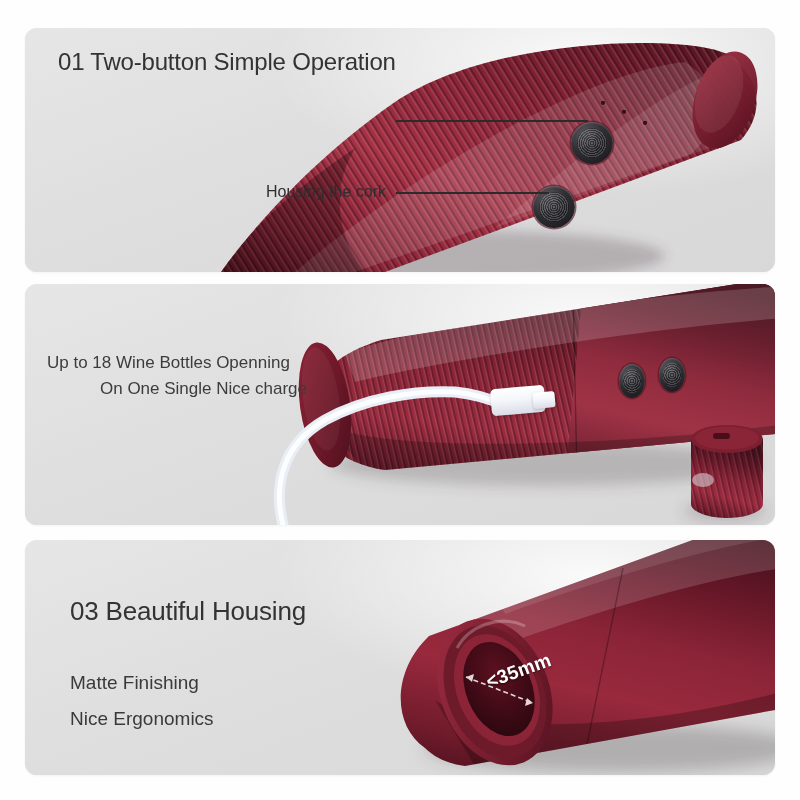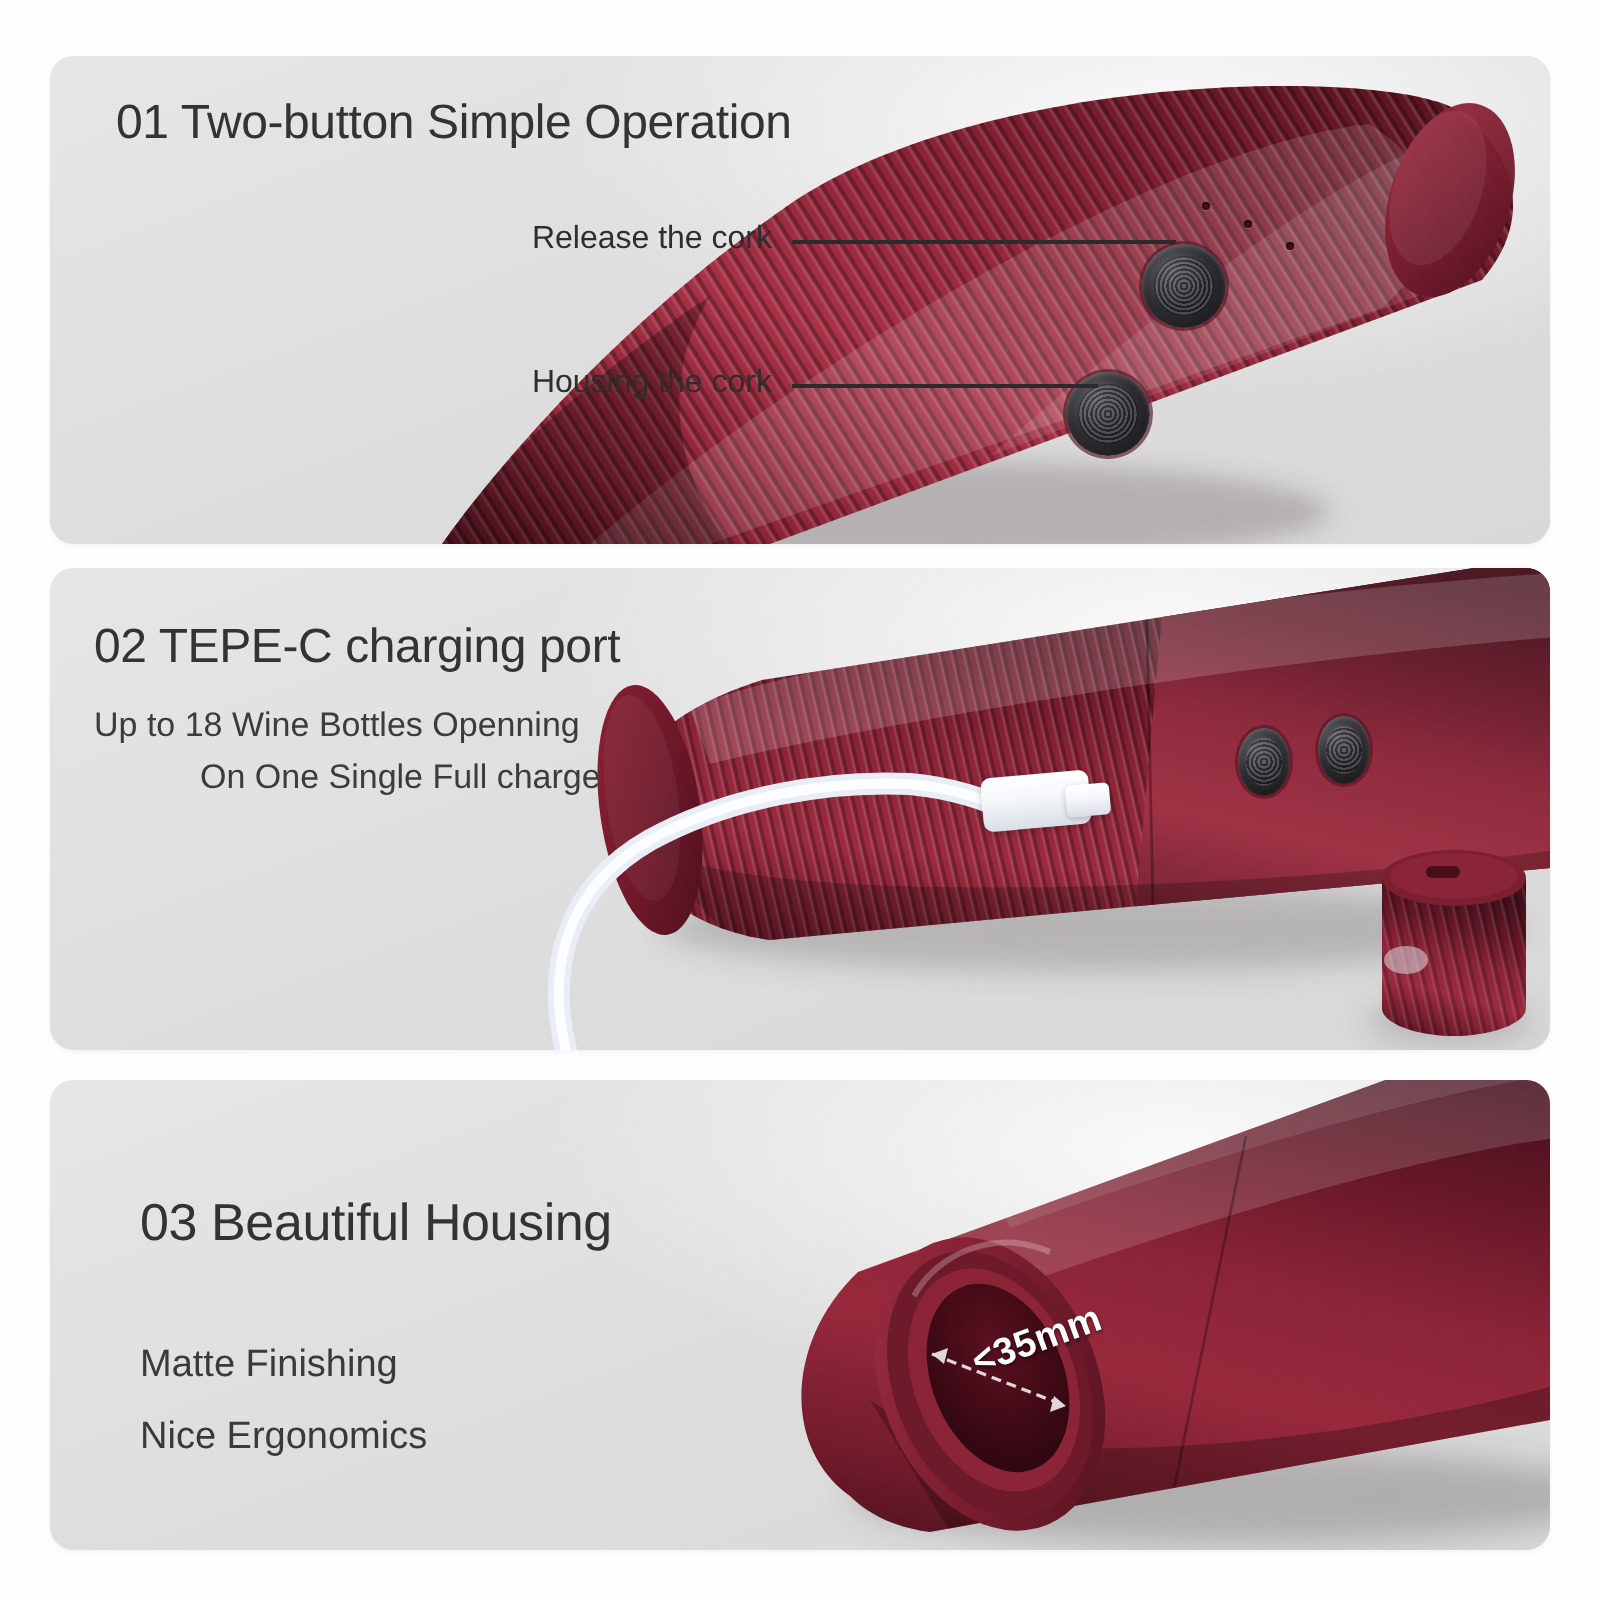--- a/index.html
+++ b/index.html
@@ -198,21 +198,20 @@
 
       <div class="led-dot" style="left:576px; top:73px;"></div>
       <div class="led-dot" style="left:597px; top:82px;"></div>
       <div class="led-dot" style="left:618px; top:93px;"></div>
 
       <div class="btn-dot" style="left:546px; top:94px; width:42px; height:42px;"></div>
       <div class="btn-dot" style="left:508px; top:158px; width:42px; height:42px;"></div>
 
       <div class="heading" style="left:33px; top:20px;">01 Two-button Simple Operation</div>
 
-      <div class="callout-label" style="left:196px; top:83px; width:165px;">Release the cork</div>
       <div class="leader" style="left:371px; top:92px; width:192px;"></div>
 
       <div class="callout-label" style="left:196px; top:155px; width:165px;">Housing the cork</div>
       <div class="leader" style="left:371px; top:164px; width:153px;"></div>
     </div>
   </div>
 
   <div class="panel" id="panel2">
     <div class="panel-inner">
       <div class="panel-bg"></div>
@@ -282,23 +281,22 @@
           <ellipse cx="678" cy="196" rx="11" ry="7" fill="rgba(220,220,225,0.55)"></ellipse>
         </g>
       </svg>
 
       <div class="usb-plug" style="left:466px; top:103px; width:54px; height:27px; transform:rotate(-5deg);"></div>
       <div class="usb-plug" style="left:508px; top:108px; width:22px; height:16px; border-radius:3px; transform:rotate(-5deg);"></div>
 
       <div class="btn-dot" style="left:594px; top:80px; width:26px; height:34px; border-radius:50%;"></div>
       <div class="btn-dot" style="left:634px; top:74px; width:26px; height:34px; border-radius:50%;"></div>
 
-      <div class="heading" style="left:22px; top:26px;">02 TEPE-C charging port</div>
       <div class="subline" style="left:22px; top:69px;">Up to 18 Wine Bottles Openning</div>
-      <div class="subline" style="left:75px; top:95px;">On One Single Full charge</div>
+      <div class="subline" style="left:75px; top:95px;">On One Single Nice charge</div>
     </div>
   </div>
 
   <div class="panel" id="panel3">
     <div class="panel-inner">
       <div class="panel-bg"></div>
 
       <svg class="prod-wrap" style="left:0;top:0;" width="750" height="235" viewBox="0 0 750 235">
         <defs>
           <linearGradient id="bodyG3" x1="0.1" y1="1" x2="0.45" y2="0">

